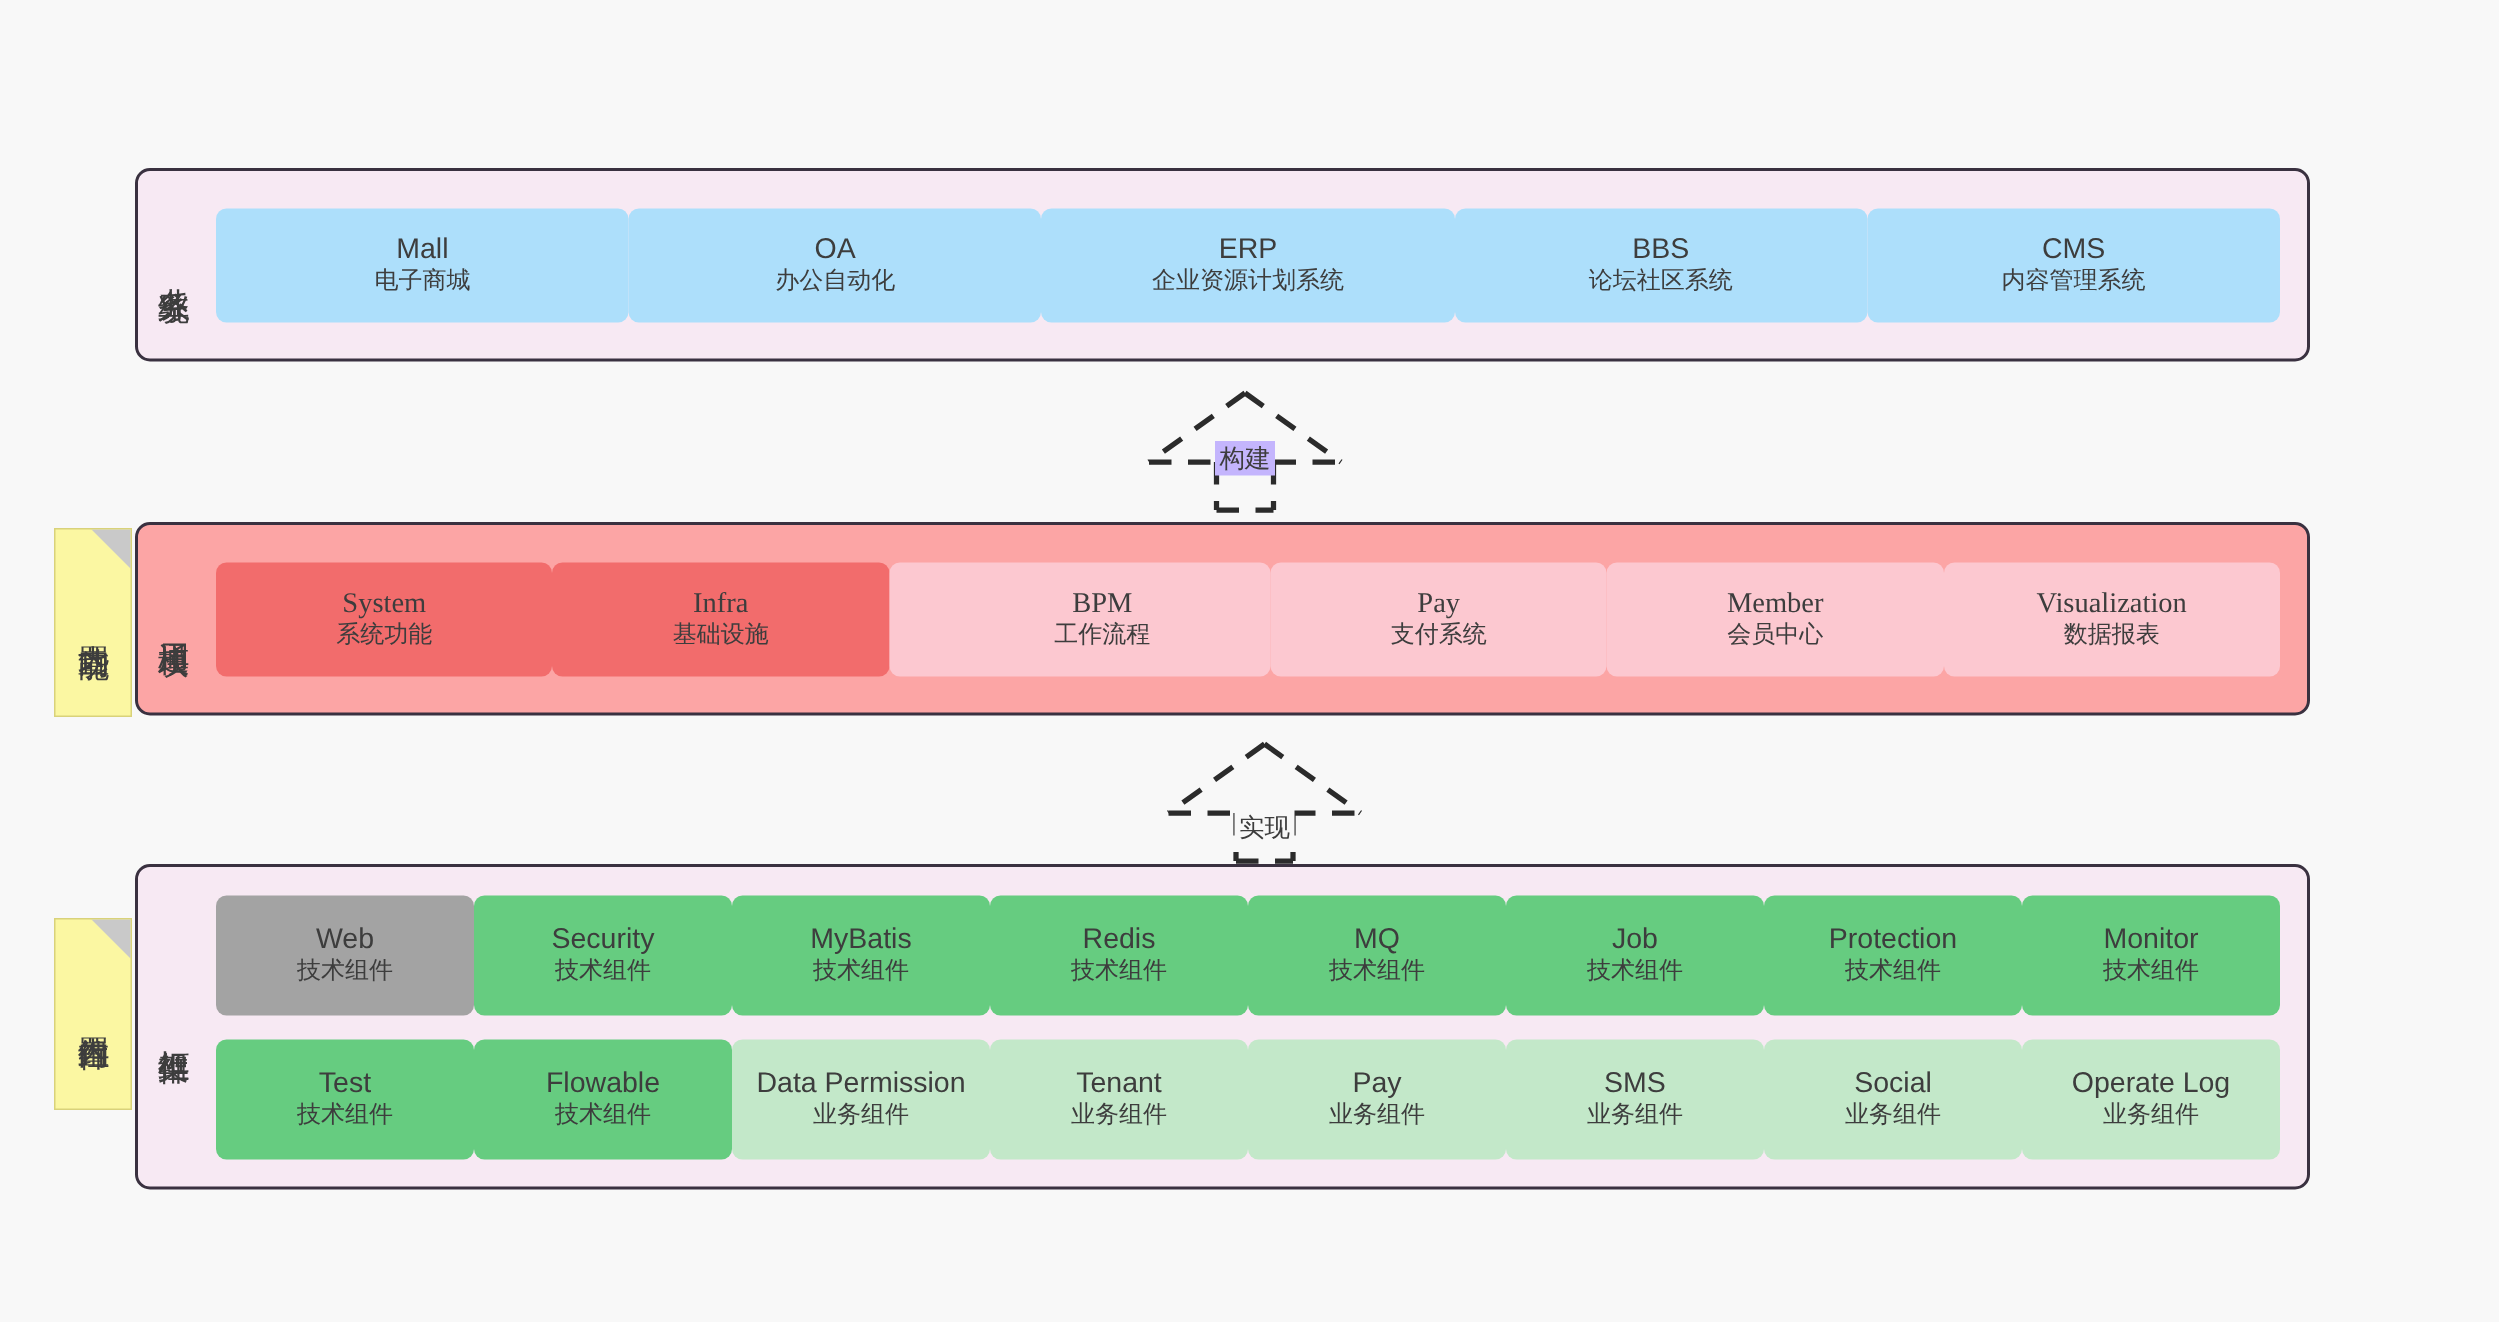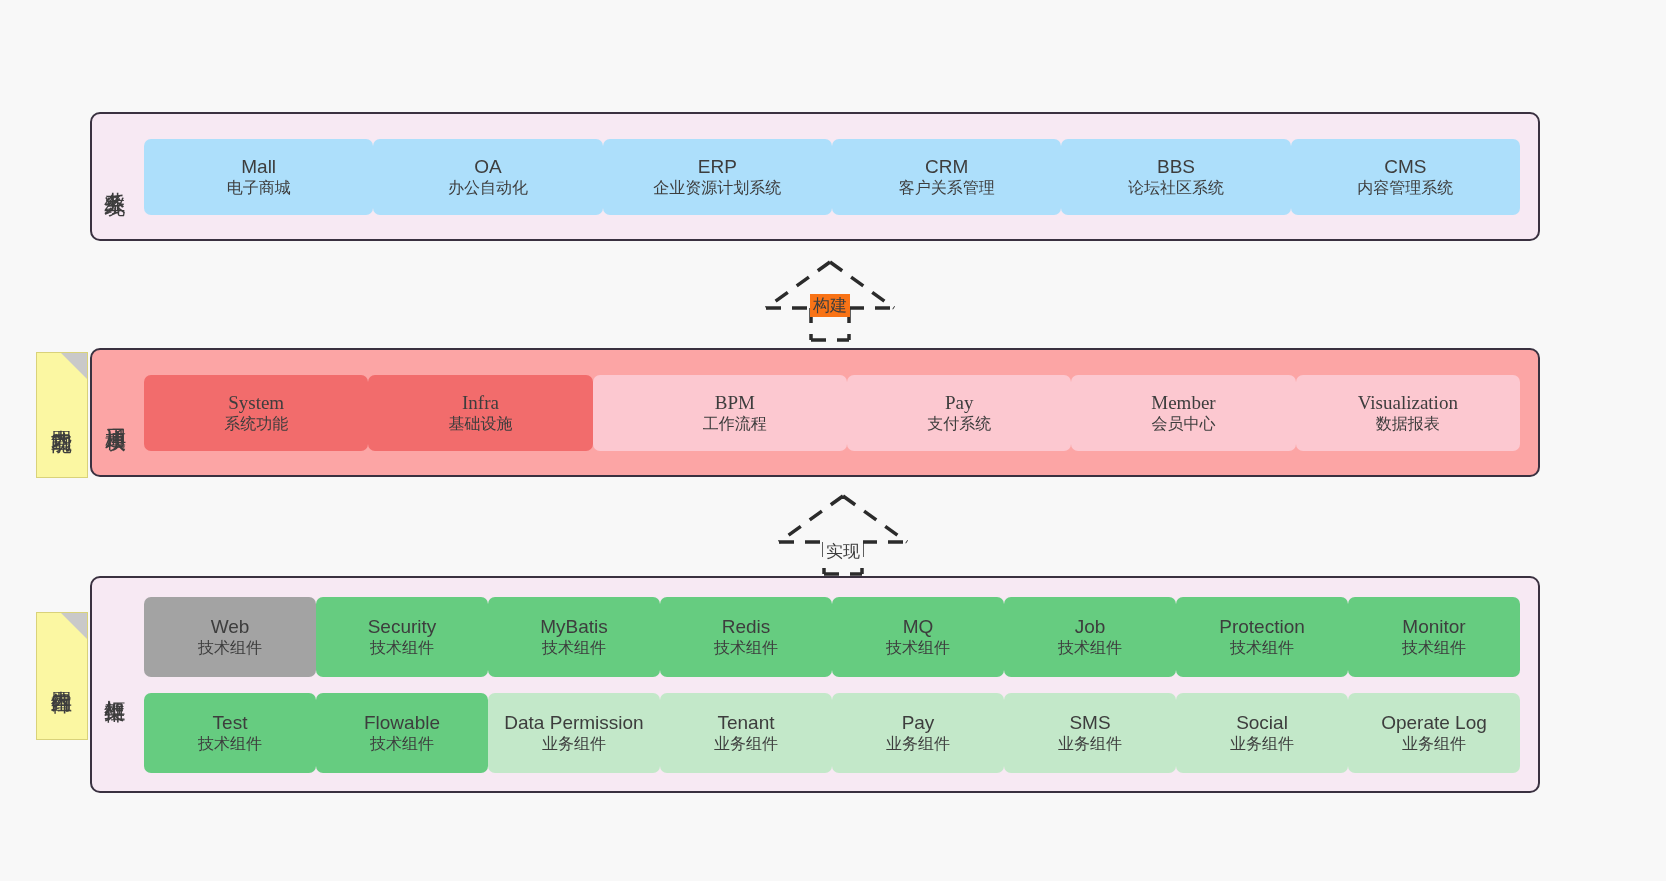--- a/index.html
+++ b/index.html
@@ -149,42 +149,38 @@
         </div>
         <div class="cell" style="background: rgb(173, 223, 251);">
           <span class="en">OA</span>
           <span class="cn">办公自动化</span>
         </div>
         <div class="cell" style="background: rgb(173, 223, 251);">
           <span class="en">ERP</span>
           <span class="cn">企业资源计划系统</span>
         </div>
         <div class="cell" style="background: rgb(173, 223, 251);">
-          <span class="en">CRM</span>
-          <span class="cn">客户关系管理</span>
-        </div>
-        <div class="cell" style="background: rgb(173, 223, 251);">
           <span class="en">BBS</span>
           <span class="cn">论坛社区系统</span>
         </div>
         <div class="cell" style="background: rgb(173, 223, 251);">
           <span class="en">CMS</span>
           <span class="cn">内容管理系统</span>
         </div>
       </div>
     </div>
   </div>
 
   <div class="arrow" id="arrow-build">
     <svg width="150" height="84" viewBox="0 0 150 84">
       <path d="M75 4 L139 50 M75 4 L11 50" fill="none" stroke="#2b2b2b" stroke-width="3.5" stroke-dasharray="15,11" stroke-linecap="butt"></path>
       <path d="M11 50 L56 50 M94 50 L139 50" fill="none" stroke="#2b2b2b" stroke-width="3.5" stroke-dasharray="15,11" stroke-linecap="butt"></path>
       <path d="M56 50 L56 82 M94 50 L94 82 M56 82 L94 82" fill="none" stroke="#2b2b2b" stroke-width="3.5" stroke-dasharray="15,11" stroke-linecap="butt"></path>
     </svg>
-    <span class="arrow-label" style="background: #f97316;">构建</span>
+    <span class="arrow-label" style="background: #c4b5fd;">构建</span>
   </div>
 
   <div class="note" id="note-builtin-function" style="background: rgb(251, 247, 162);">
     <span class="fold" style="border-top-color: rgb(201, 201, 201);"></span>
     <span>内置功能</span>
   </div>
 
   <div class="layer" id="layer-common" style="background: #fca5a5; border-color: rgb(58, 49, 64); font-family: Liberation Serif, serif;">
     <div class="layer-title">通用模块</div>
     <div class="layer-body">

